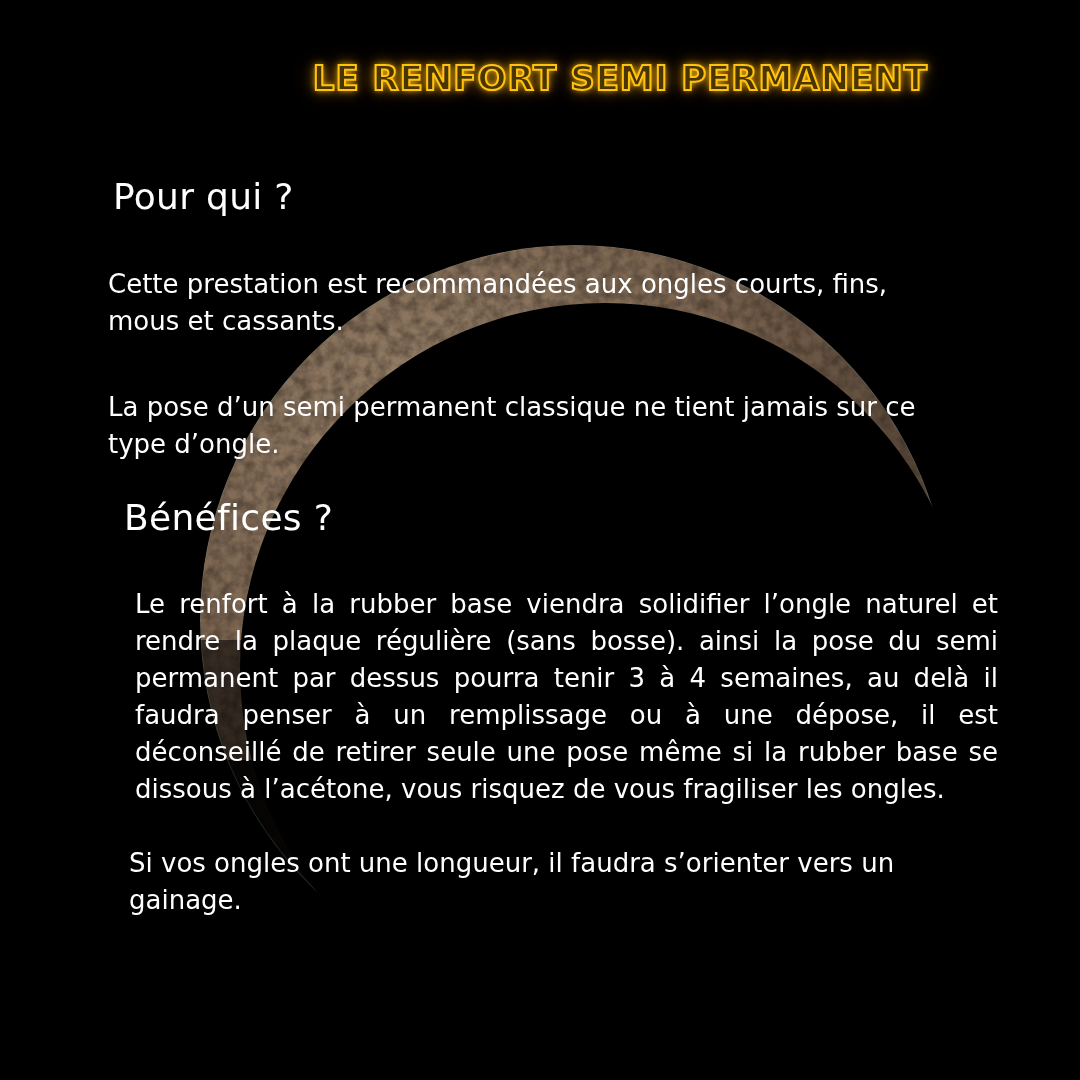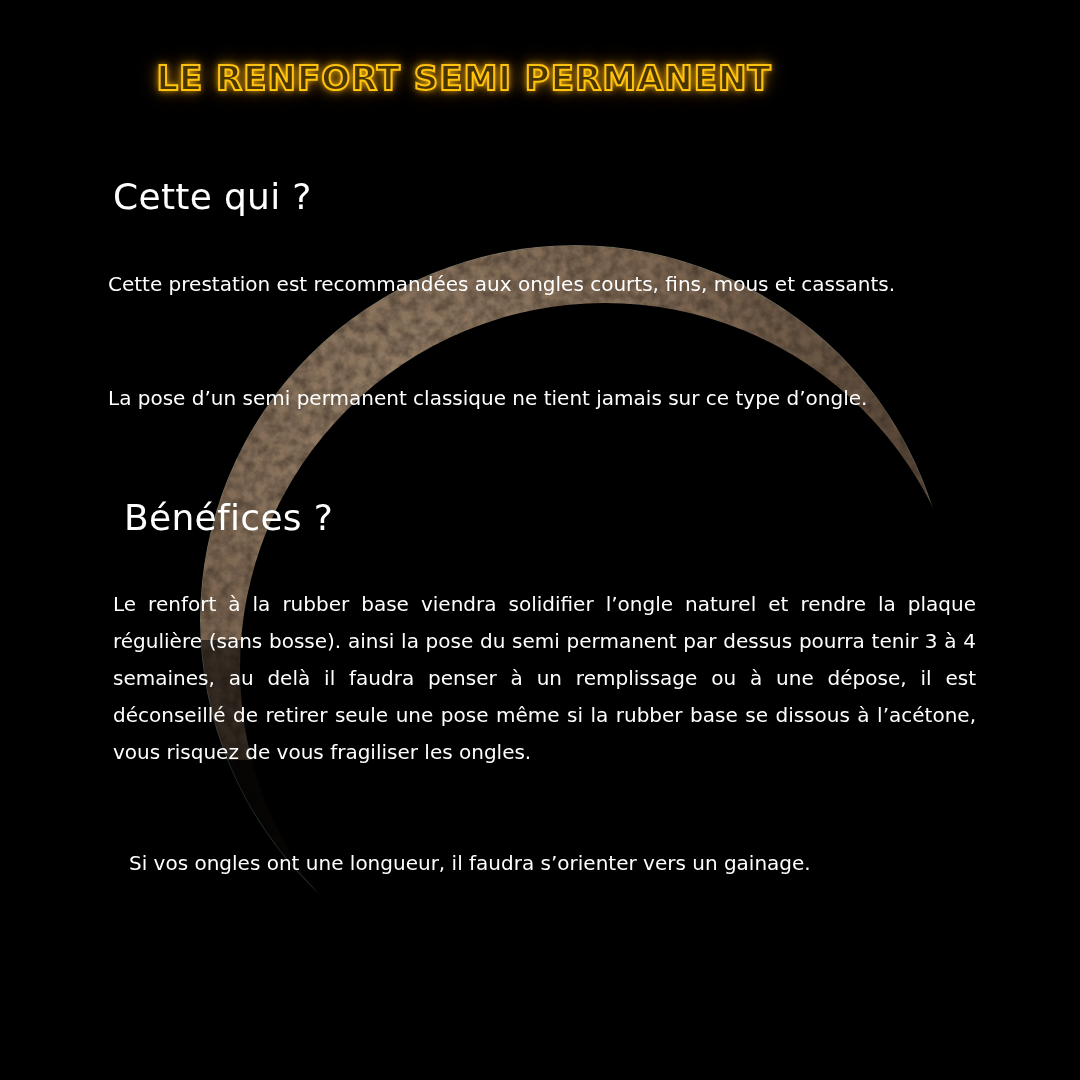--- a/index.html
+++ b/index.html
@@ -1,23 +1,23 @@
 <!DOCTYPE html>
 <html><head>
   <meta charset="utf-8">
   <style>
     html, body { margin:0; padding:0; }
     body { width:1080px; height:1080px; background:#000; overflow:hidden; position:relative; font-family:"DejaVu Sans", sans-serif; color:#fff; }
     .bg { position:absolute; left:0; top:0; width:1080px; height:1080px; }
-    .title { position:absolute; left:8px; width:912px; top:58px; text-align:center; font-family:"DejaVu Sans", sans-serif; font-weight:bold; font-size:34px; letter-spacing:1px; color:#4a3500;
+    .title { position:absolute; left:16px; width:912px; top:58px; text-align:right; font-family:"DejaVu Sans", sans-serif; font-weight:bold; font-size:34px; letter-spacing:1px; color:#4a3500;
       -webkit-text-stroke:2px #ffc20e;
       text-shadow:0 0 6px rgba(255,190,20,0.9), 0 0 14px rgba(255,170,0,0.6), 0 0 24px rgba(255,160,0,0.35); }
     .h2 { position:absolute; font-size:36px; font-weight:normal; color:#fff; margin:0; letter-spacing:0.3px; }
-    .p { position:absolute; font-size:20px; line-height:37px; color:#fff; margin:0; }
-    .justify { text-align:justify; }
+    .p { position:absolute; font-size:26px; line-height:37px; color:#fff; margin:0; }
+    .justify { text-align:justify;margin-left:22px; }
   </style>
 </head>
 <body>
 
 <svg class="bg" viewBox="0 0 1080 1080" xmlns="http://www.w3.org/2000/svg">
   <defs>
     <radialGradient id="moonlit" cx="0.35" cy="0.3" r="0.8">
       <stop offset="0" stop-color="#a08a72"></stop>
       <stop offset="0.5" stop-color="#7a6450"></stop>
       <stop offset="1" stop-color="#3a2e24"></stop>
@@ -42,19 +42,19 @@
     <circle cx="575" cy="620" r="375" fill="url(#moonlit)"></circle>
     <circle cx="575" cy="620" r="375" fill="#2a2018" filter="url(#rough)" opacity="0.6"></circle>
     <rect x="0" y="640" width="1080" height="440" fill="#000" opacity="0.55"></rect>
     <rect x="0" y="760" width="1080" height="320" fill="#000" opacity="0.85"></rect>
   </g>
   <circle cx="575" cy="620" r="375" fill="none" stroke="#6f8a86" stroke-opacity="0.25" stroke-width="2" mask="url(#crescentMask)"></circle>
 </svg>
 
 <div class="title">LE RENFORT SEMI PERMANENT</div>
 
-<h2 class="h2" style="left:113px; top:176px;">Cette qui ?</h2>
+<h2 class="h2" style="left:113px; top:176px;">Pour qui ?</h2>
 <p class="p" style="left:108px; top:266px; width:830px;">Cette prestation est recommandées aux ongles courts, fins, mous et cassants.</p>
-<p class="p" style="left:108px; top:380px; width:830px;">La pose d’un semi permanent classique ne tient jamais sur ce type d’ongle.</p>
+<p class="p" style="left:108px; top:389px; width:830px;">La pose d’un semi permanent classique ne tient jamais sur ce type d’ongle.</p>
 
 <h2 class="h2" style="left:124px; top:497px;">Bénéfices ?</h2>
 <p class="p justify" style="left:113px; top:586px; width:863px;">Le renfort à la rubber base viendra solidifier l’ongle naturel  et rendre la plaque régulière (sans bosse).  ainsi la pose du semi permanent par dessus pourra tenir  3 à 4 semaines, au delà il faudra penser à un remplissage ou à une dépose, il est déconseillé de retirer seule une pose même si la rubber base se dissous à l’acétone, vous risquez de vous fragiliser les ongles.</p>
 <p class="p" style="left:129px; top:845px; width:863px;">Si vos ongles ont une longueur, il faudra s’orienter vers un gainage.</p>
 
 </body></html>

